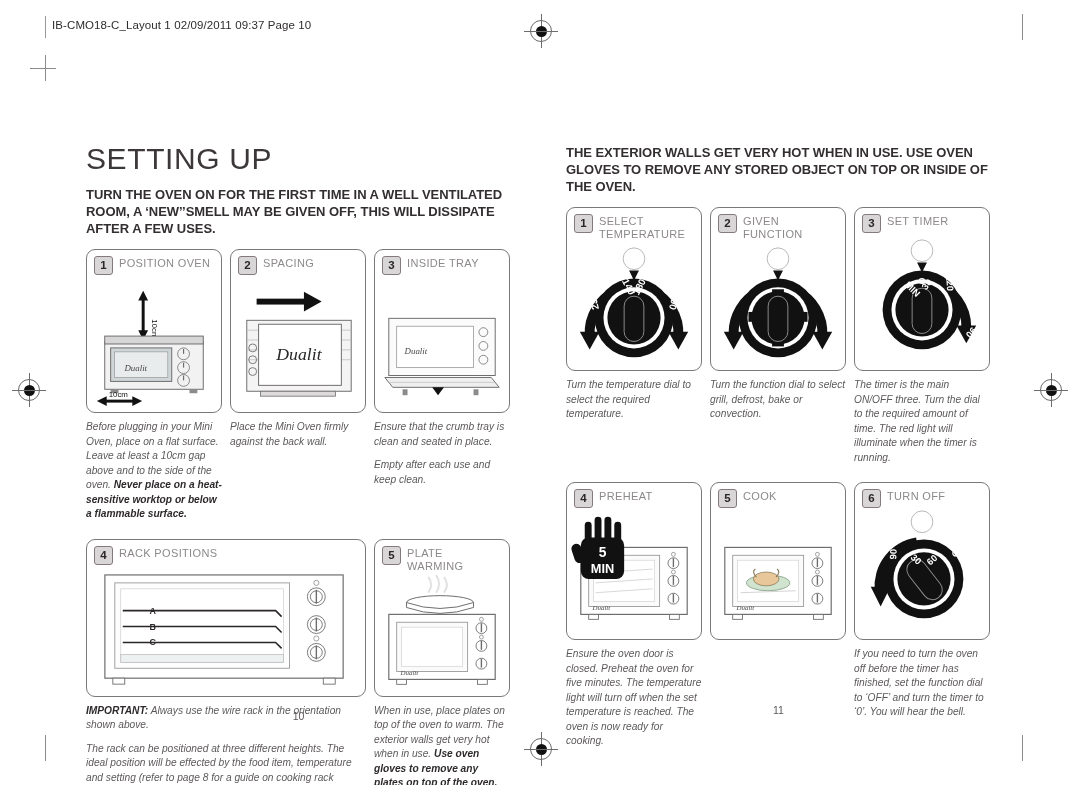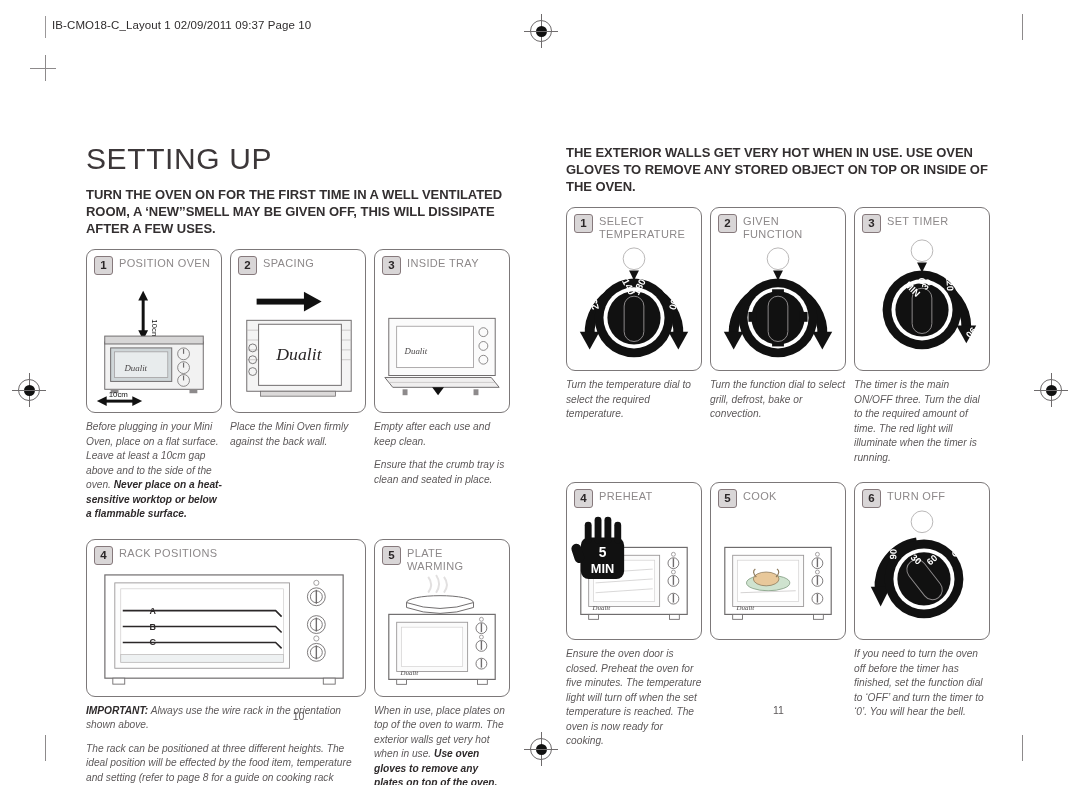--- a/index.html
+++ b/index.html
@@ -298,22 +298,22 @@
               <line x1="14" y1="109" x2="122" y2="109" stroke="#c3c1c1" stroke-width="0.8"></line>
               <g fill="#111">
                 <polygon points="64,122 70,114 58,114"></polygon>
               </g>
               <rect x="28" y="116" width="5" height="6" fill="#8d8a8b"></rect>
               <rect x="100" y="116" width="5" height="6" fill="#8d8a8b"></rect>
             </svg>
           </div>
         </div>
         <div class="caption">
+          <p>Ensure that the crumb tray is clean and seated in place.</p>
           <p>Empty after each use and keep clean.</p>
-          <p>Ensure that the crumb tray is clean and seated in place.</p>
         </div>
       </div>
     </div>
 
     <div class="row" style="margin-top:17px;">
 
       <div class="cell w2">
         <div class="panel" style="height:158px;">
           <div class="panel-head">
             <div class="step-num">4</div>

